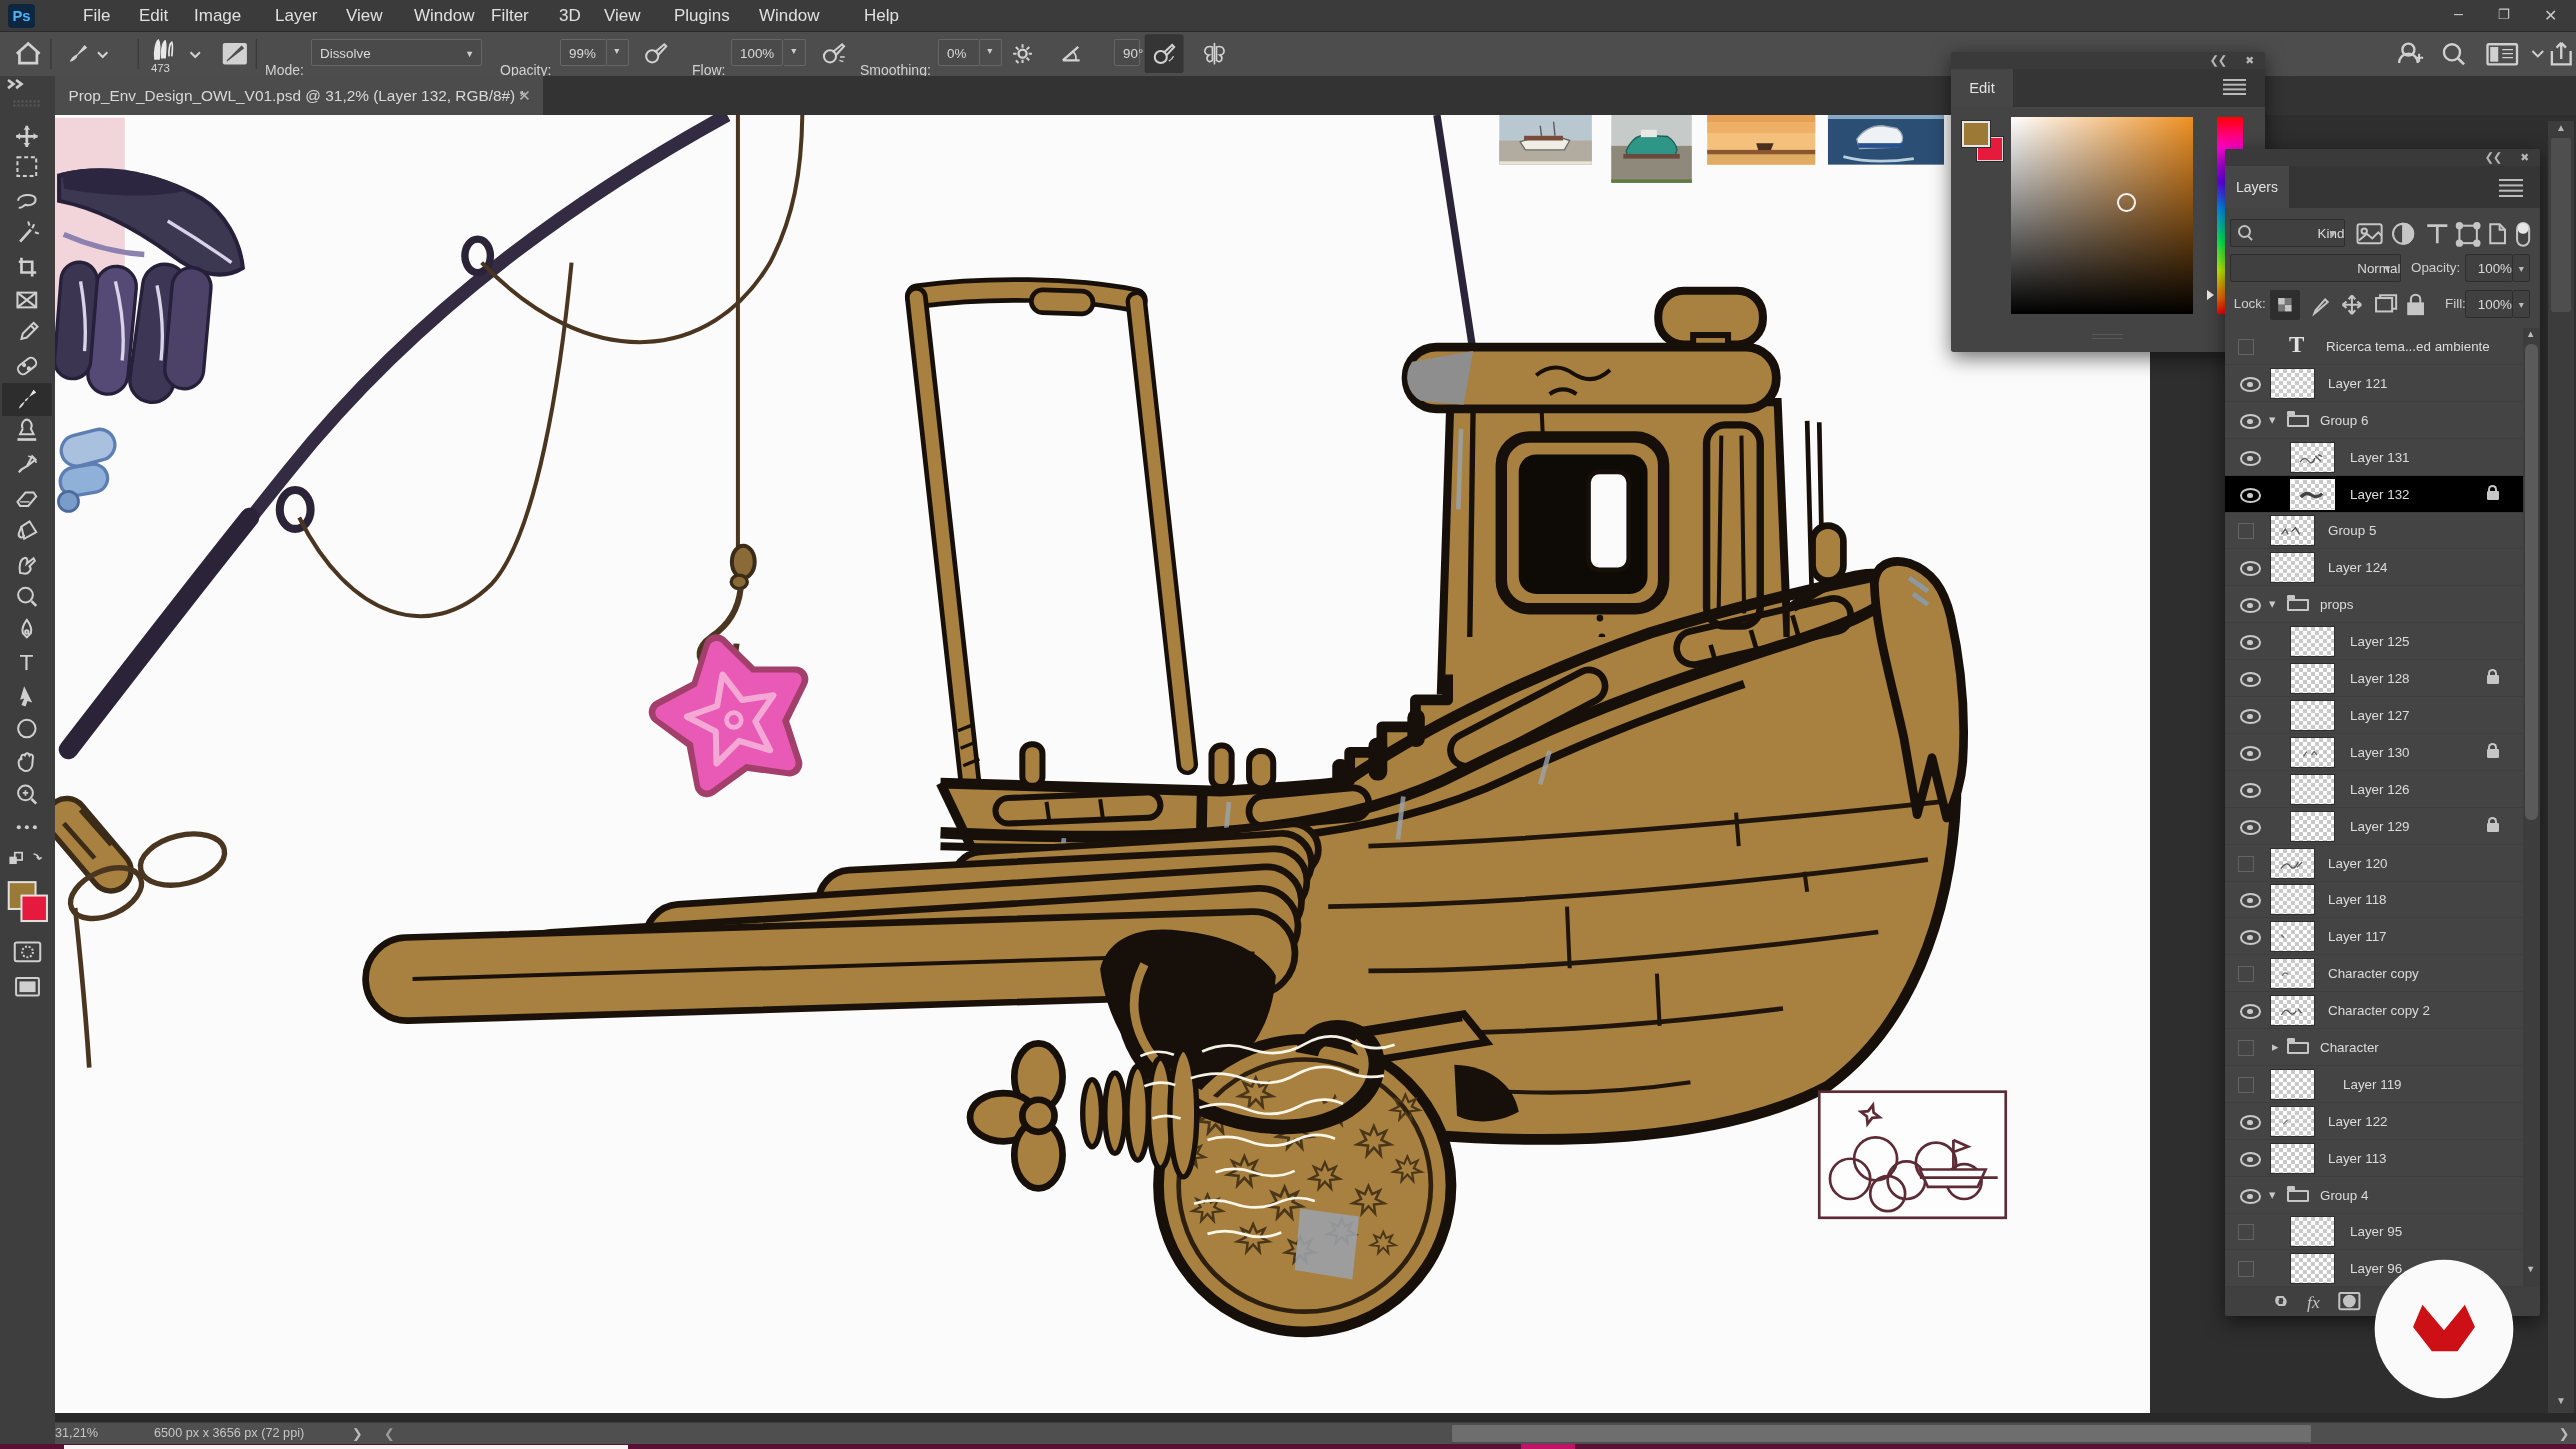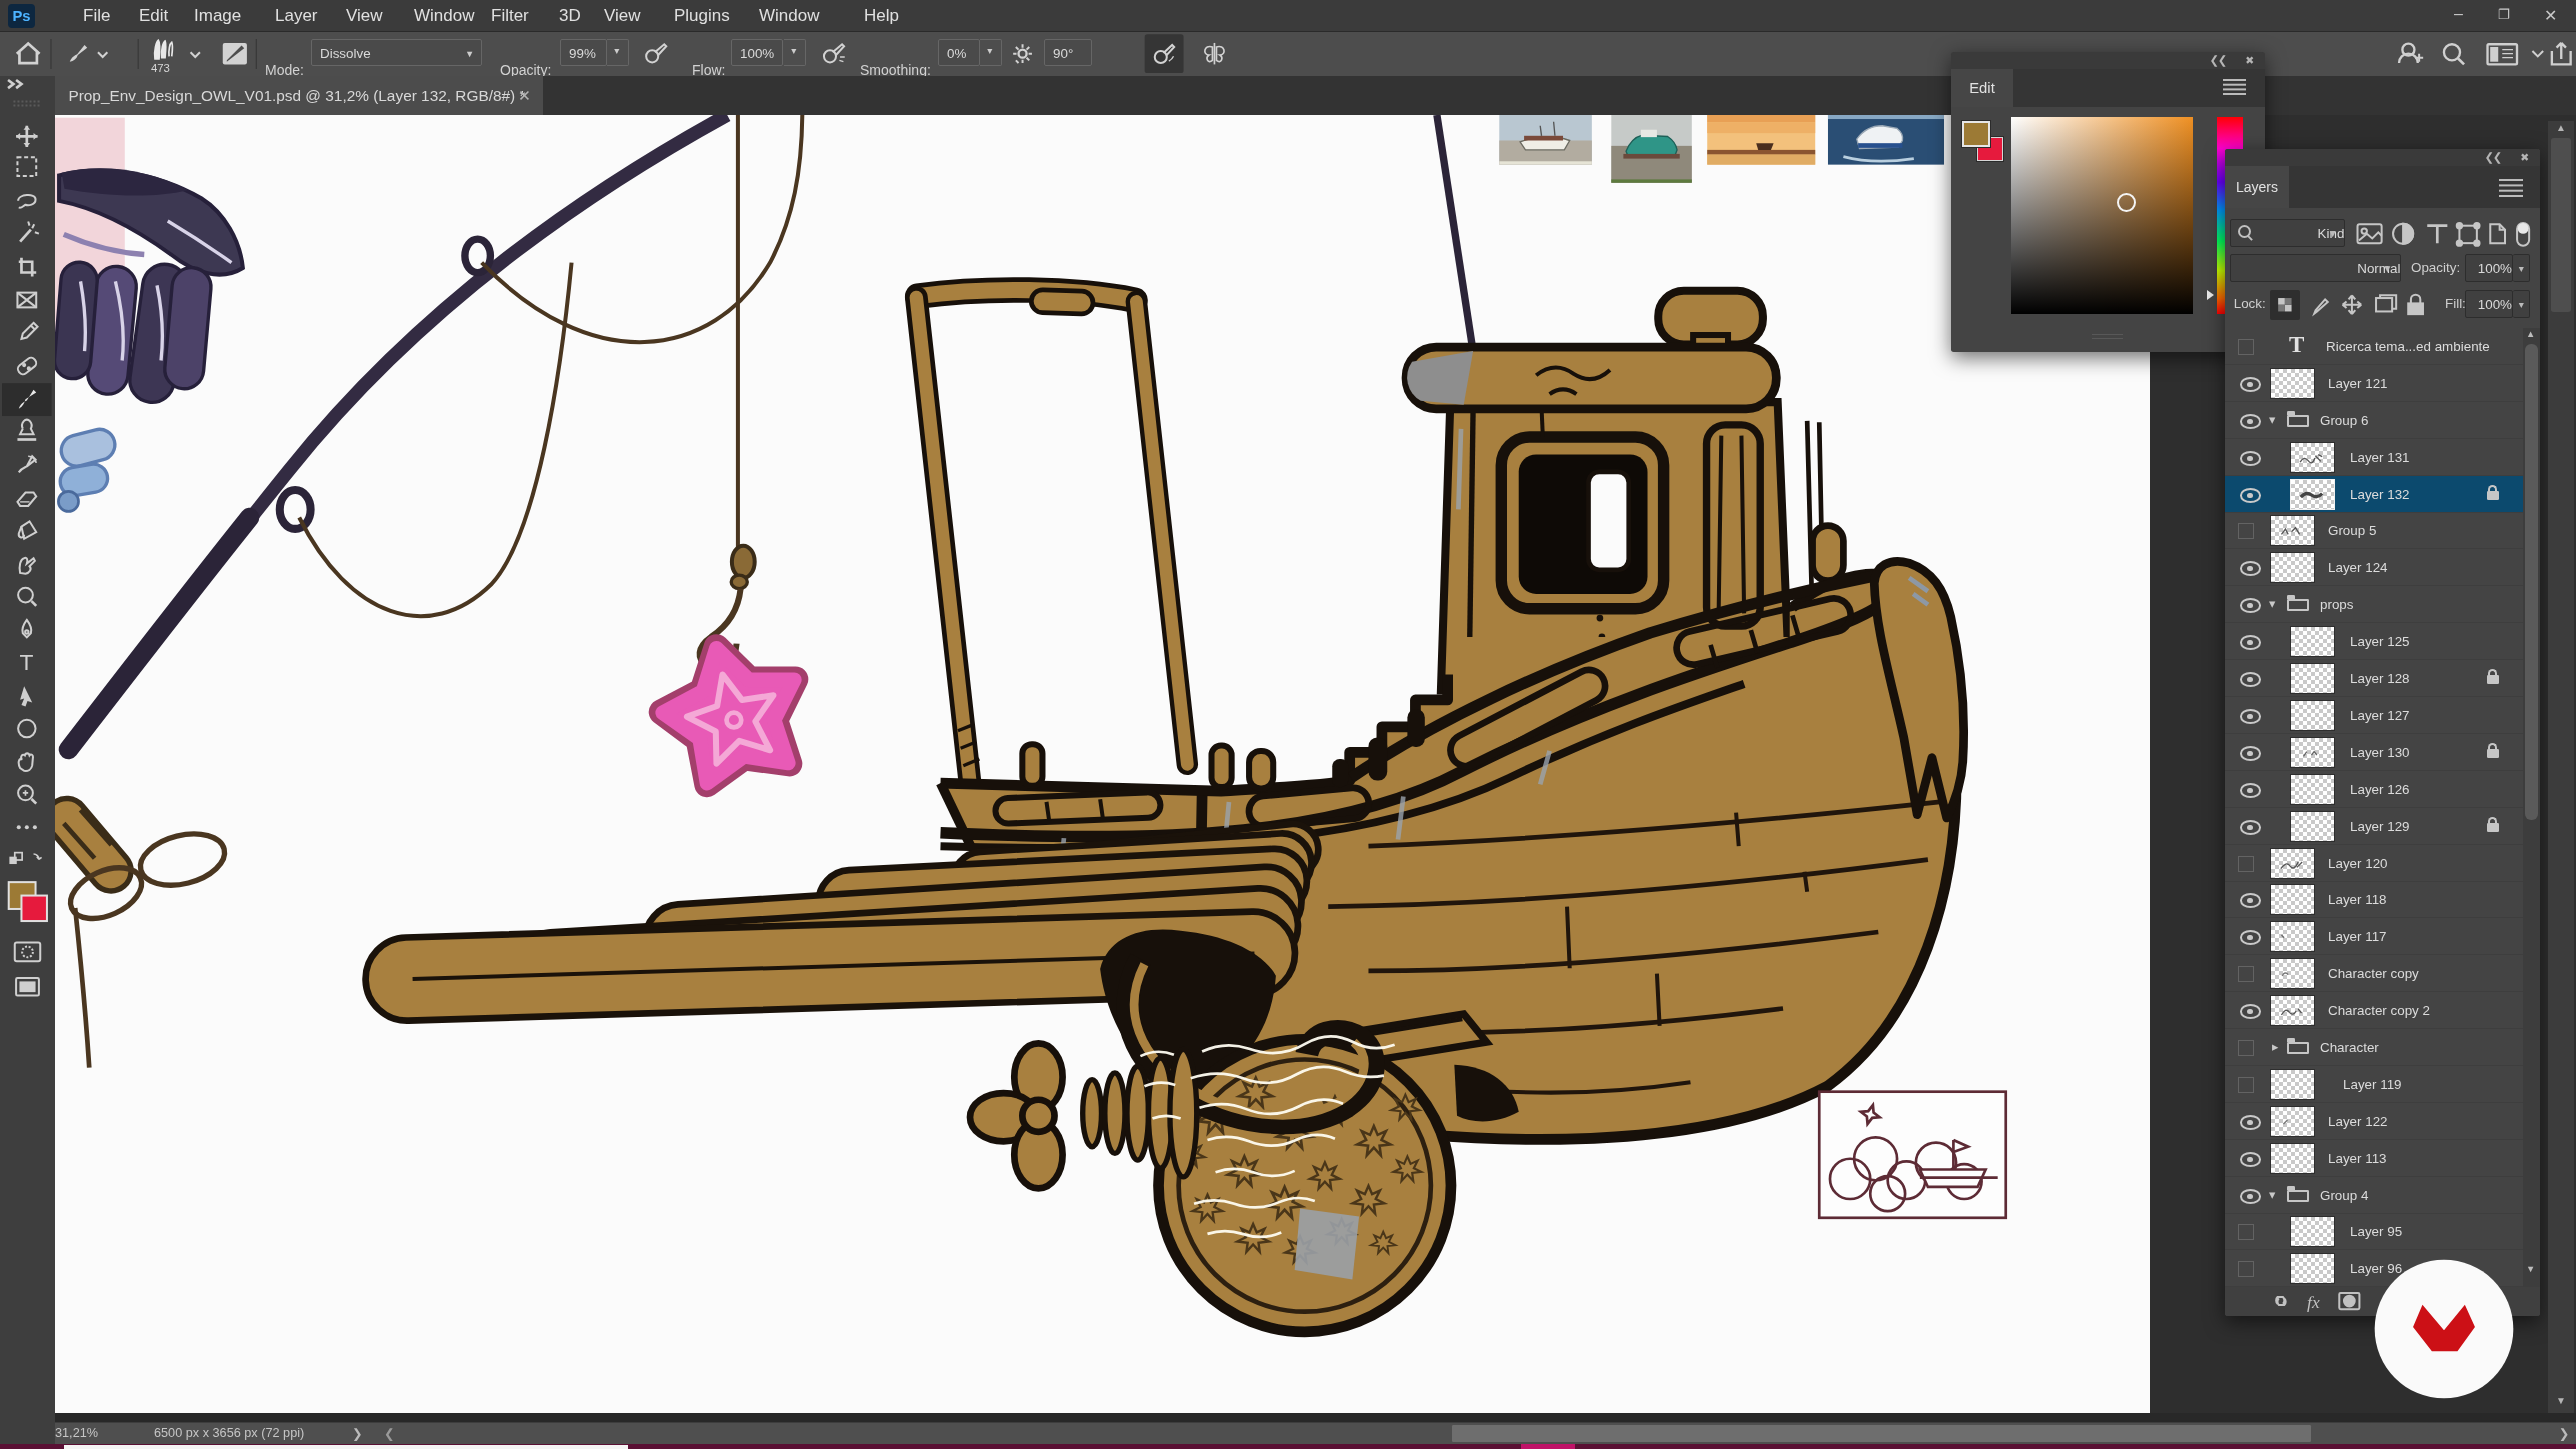--- a/index.html
+++ b/index.html
@@ -128,21 +128,21 @@
   <span class="olabel" style="left:692px">Flow:</span>
   <div class="obox" style="left:731px;width:52px">100%</div>
   <div class="ochev" style="left:784px">
       <span style="position:absolute;left:5.4px;top:6px;font-size:8.7px">▼</span>
     </div>
   <span class="olabel" style="left:860px">Smoothing:</span>
   <div class="obox" style="left:938px;width:42px">0%</div>
   <div class="ochev" style="left:980px">
       <span style="position:absolute;left:5.4px;top:6px;font-size:8.7px">▼</span>
     </div>
-  <div class="obox" style="left:1044px;width:48px">90°</div>
+  <div class="obox" style="left:1114px;width:26px">90°</div>
   <svg class="abs" style="right:0;top:0" width="181" height="44" viewBox="0 0 270 65">
     <g stroke="#d0d0d0" stroke-width="3.5" fill="none">
       <circle cx="20" cy="26" r="9"></circle>
         <path d="M6,46 a14,14 0 0 1 28,0"></path>
         <path d="M30,38 h12 M36,32 v12" stroke-width="3"></path>
       <circle cx="85" cy="30" r="12"></circle>
         <path d="M94,39 l9,9" stroke-width="4"></path>
       <rect x="138" y="18" width="44" height="30" rx="2"></rect>
         <rect x="142" y="22" width="12" height="22" fill="#d0d0d0" stroke="none"></rect>
         <path d="M160,26 h16 M160,32 h16 M160,38 h16" stroke-width="2"></path>
@@ -584,21 +584,21 @@
       </div>
     <div class="lrow" style="top:111px">
         <span class="eye"></span>
         <span class="thumb checker" style="left:66px">
           <svg class="sq" viewBox="0 0 40 20">
             <path d="M3,15 q6,-10 12,-2 q6,8 10,-4 M26,6 l8,8 M30,4 l6,3" stroke="#555" stroke-width="2" fill="none"></path>
           </svg>
         </span>
         <span class="lname" style="left:125px">Layer 131</span>
       </div>
-    <div class="lrow" style="top:148px;background:#0c4a6e">
+    <div class="lrow" style="top:148px;background:#000000">
         <span class="eye"></span>
         <span class="thumb checker" style="left:66px;outline:1.3px solid #f0f0f0">
           <svg class="sq" viewBox="0 0 40 20">
             <path d="M4,12 q8,-9 16,-3 q8,6 16,-2" stroke="#444" stroke-width="5" fill="none"></path>
           </svg>
         </span>
         <span class="lname" style="left:125px">Layer 132</span>
         <span class="lk"></span>
       </div>
     <div class="lrow" style="top:184px">

